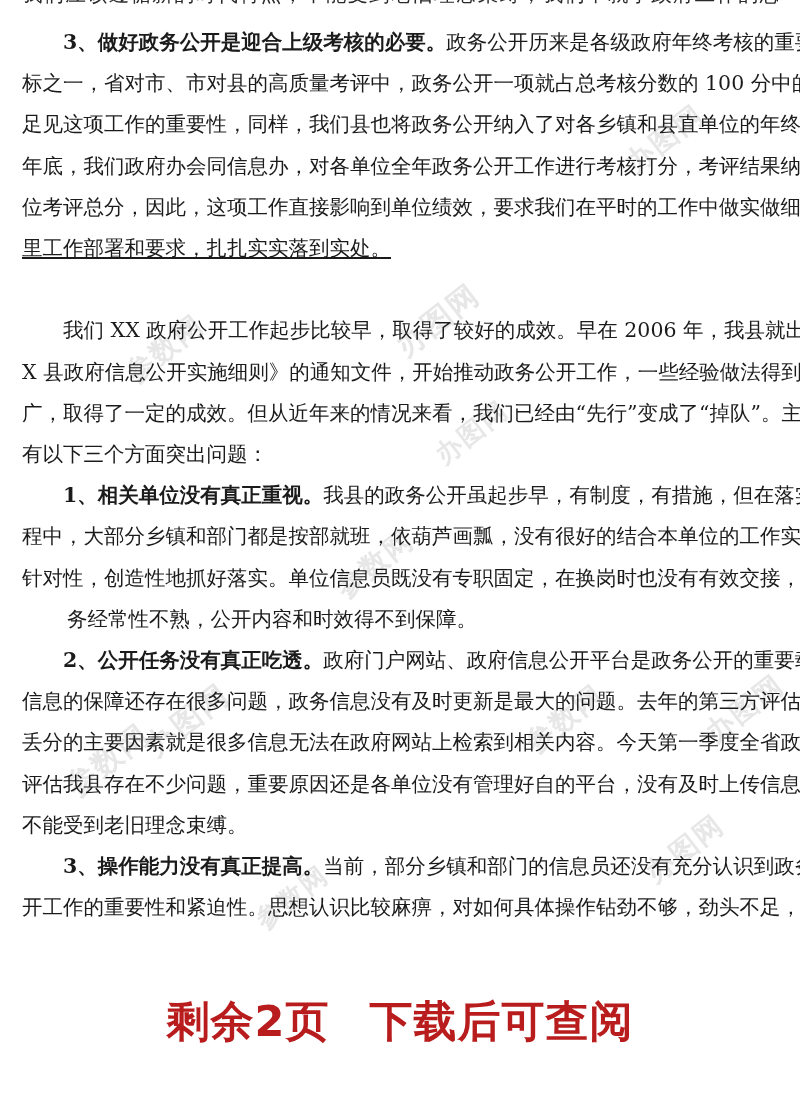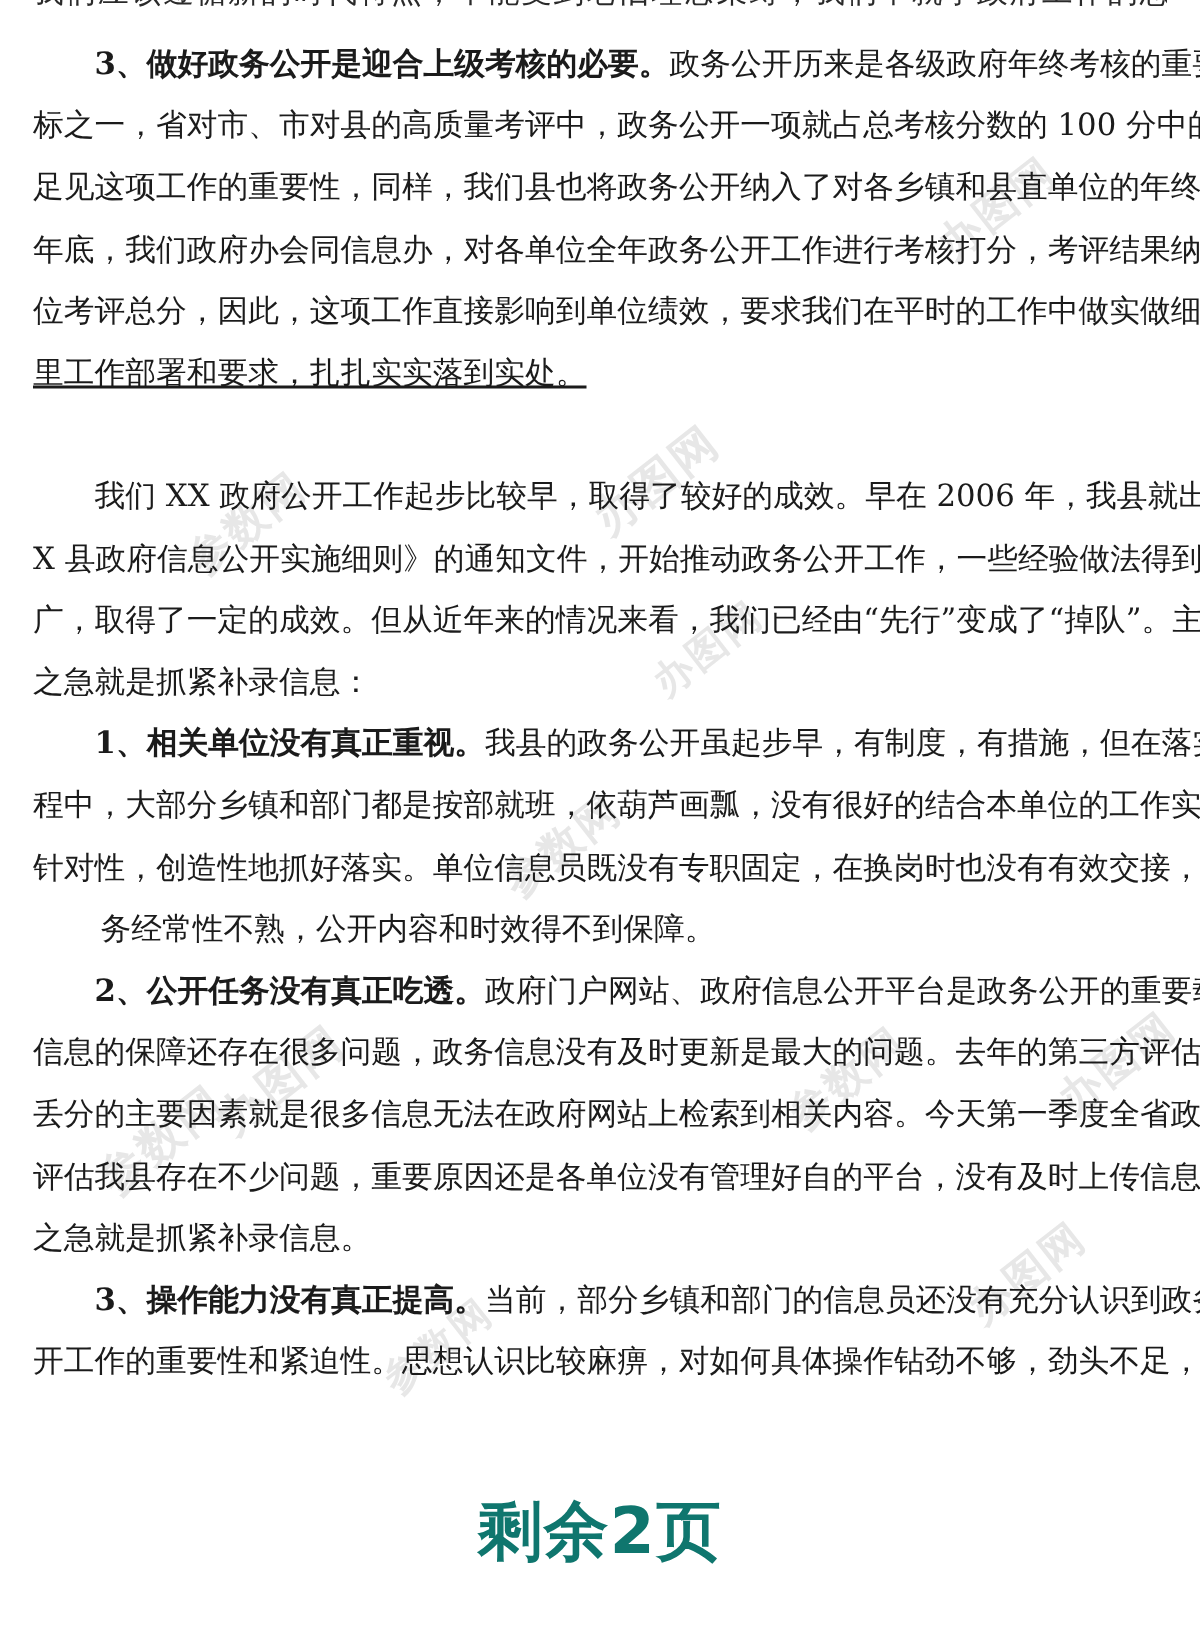--- a/index.html
+++ b/index.html
@@ -98,21 +98,21 @@
     top: 990px;
     width: 800px;
     height: 62px;
     z-index: 3;
     display: flex;
     align-items: center;
     justify-content: center;
     gap: 40px;
   }
   #bottom-banner .bb-text {
-    color: #0f766e;
+    color: #b91c1c;
     font-family: "DejaVu Sans", "Liberation Sans", sans-serif;
     font-weight: 700;
     font-size: 43px;
     letter-spacing: 1px;
     line-height: 1;
     white-space: nowrap;
   }
 </style>
 </head>
 <body>
@@ -467,21 +467,21 @@
           <span>变</span>
           <span>成</span>
           <span>了</span>
           <span>“</span>
           <span>掉</span>
           <span>队</span>
           <span>”</span>
           <span>。</span>
           <span>主</span>
         </div>
-        <div class="txt-line" style="top: 434px;"><span></span><span>之急就是抓紧补录信息：</span></div>
+        <div class="txt-line" style="top: 434px;"><span></span><span>有以下三个方面突出问题：</span></div>
         <div class="txt-line just" style="top: 475.2px;">
           <span class="bold-seg">　</span>
           <span class="bold-seg">　</span>
           <span class="bold-seg">1</span>
           <span class="bold-seg">、</span>
           <span class="bold-seg">相</span>
           <span class="bold-seg">关</span>
           <span class="bold-seg">单</span>
           <span class="bold-seg">位</span>
           <span class="bold-seg">没</span>
@@ -751,21 +751,21 @@
           <span>，</span>
           <span>没</span>
           <span>有</span>
           <span>及</span>
           <span>时</span>
           <span>上</span>
           <span>传</span>
           <span>信</span>
           <span>息</span>
         </div>
-        <div class="txt-line" style="top: 804.8px;"><span></span><span>之急就是抓紧补录信息。</span></div>
+        <div class="txt-line" style="top: 804.8px;"><span></span><span>不能受到老旧理念束缚。</span></div>
         <div class="txt-line just" style="top: 846px;">
           <span class="bold-seg">　</span>
           <span class="bold-seg">　</span>
           <span class="bold-seg">3</span>
           <span class="bold-seg">、</span>
           <span class="bold-seg">操</span>
           <span class="bold-seg">作</span>
           <span class="bold-seg">能</span>
           <span class="bold-seg">力</span>
           <span class="bold-seg">没</span>
@@ -838,15 +838,16 @@
           <span>头</span>
           <span>不</span>
           <span>足</span>
           <span>，</span>
         </div>
       </div>
   </div>
 
   <div id="bottom-banner">
     <span class="bb-text">剩余2页</span>
+    <span class="bb-text">下载后可查阅</span>
   </div>
 
 </div>
 
 </body></html>

